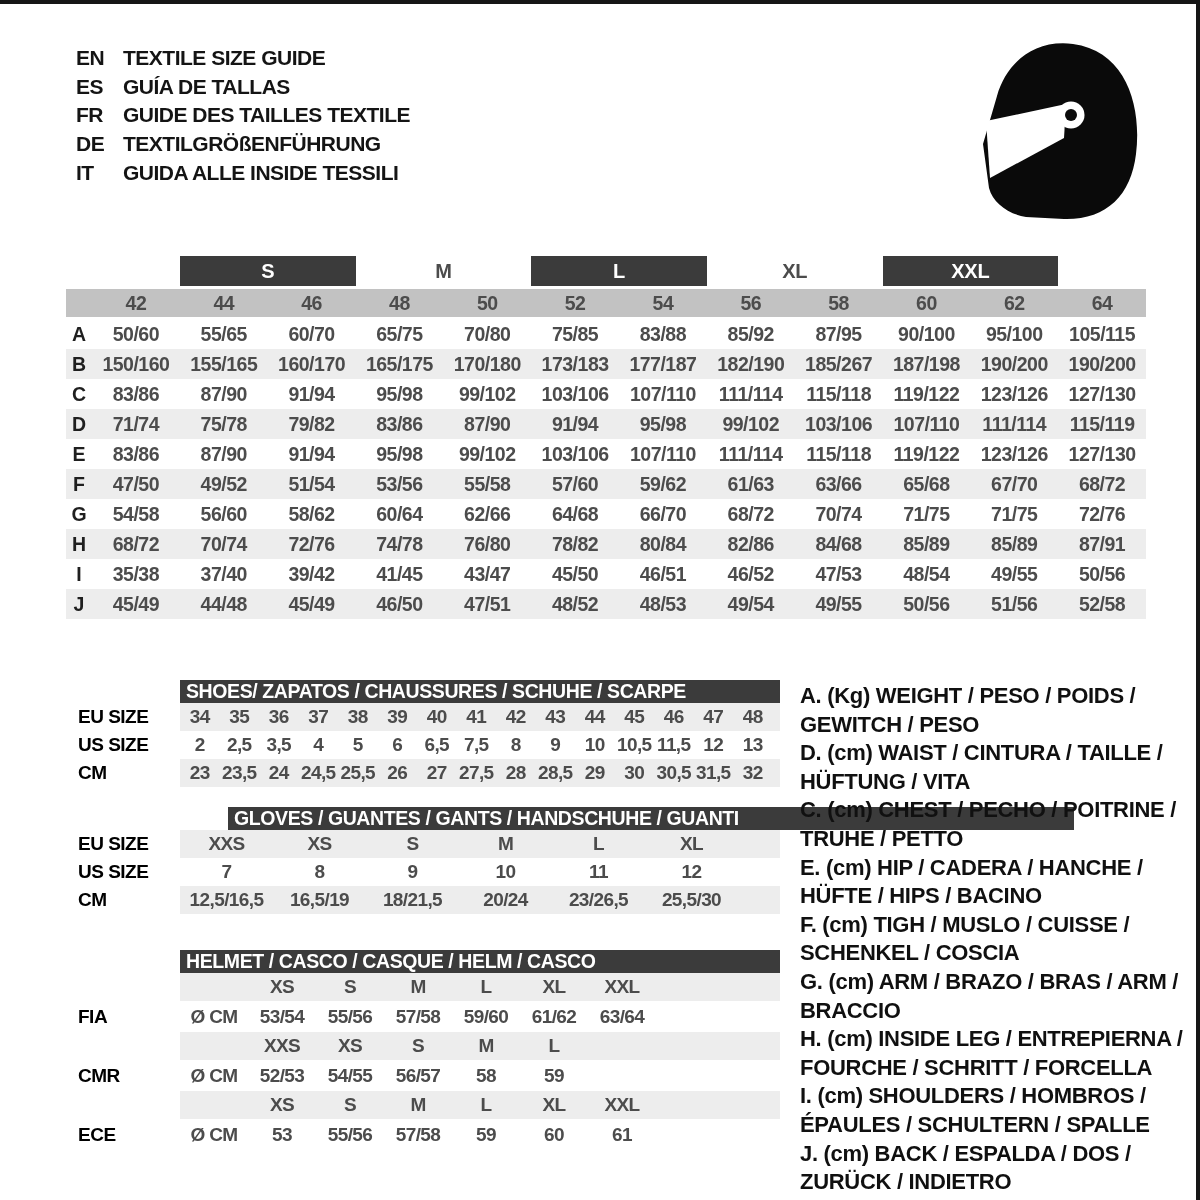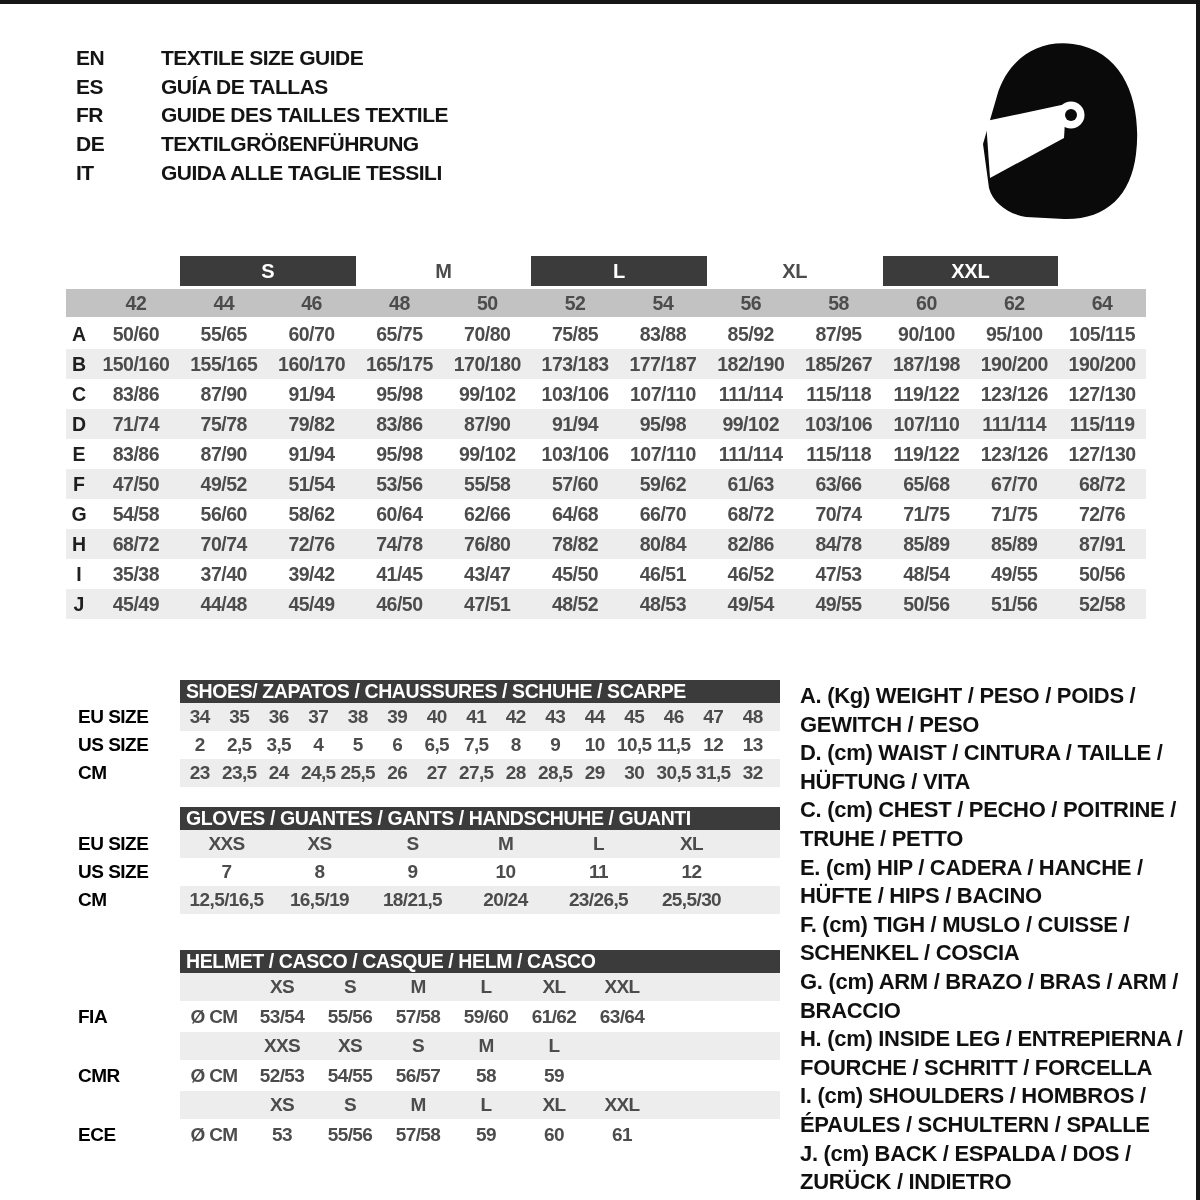--- a/index.html
+++ b/index.html
@@ -3,21 +3,21 @@
 <meta charset="utf-8">
 <style>
   html,body{margin:0;padding:0;background:#fff;}
   .page{
     position:relative;width:1200px;height:1200px;background:#ffffff;
     font-family:"Liberation Sans","DejaVu Sans",sans-serif;overflow:hidden;
     border-top:4px solid #161616;border-right:4px solid #161616;box-sizing:border-box;
   }
   
   .langs{position:absolute;left:76px;top:40px;}
-  .lang-row{display:flex;height:28.6px;align-items:center;gap:38px;}
+  .lang-row{display:flex;height:28.6px;align-items:center;}
   .lang-code{width:47px;font-weight:700;font-size:21px;color:#141414;letter-spacing:-0.5px;}
   .lang-label{font-weight:700;font-size:21px;color:#141414;letter-spacing:-0.5px;white-space:nowrap;}
   
   .helmet-ico{position:absolute;left:976px;top:36px;}
   
   .main-table{position:absolute;left:66px;top:252px;width:1080px;}
   .mt-row{display:grid;grid-template-columns:26px repeat(12,1fr);align-items:stretch;}
   .mt-sizehdr{height:30px;margin-bottom:3px;}
   .mt-band{height:28px;background:#c2c2c2;margin-bottom:2px;}
   .mt-datarow{height:30px;}
@@ -57,21 +57,21 @@
       <div class="lang-row">
         <span class="lang-code">FR</span>
         <span class="lang-label">GUIDE DES TAILLES TEXTILE</span>
       </div>
       <div class="lang-row">
         <span class="lang-code">DE</span>
         <span class="lang-label">TEXTILGRÖßENFÜHRUNG</span>
       </div>
       <div class="lang-row">
         <span class="lang-code">IT</span>
-        <span class="lang-label">GUIDA ALLE TAGLIE TESSILI</span>
+        <span class="lang-label">GUIDA ALLE INSIDE TESSILI</span>
       </div>
     </div>
 
   <svg class="helmet-ico" width="168" height="180" viewBox="0 0 168 180" aria-hidden="true">
     <path fill="#0a0a0a" d="M97,4 C57,-1 30,24 21,56 L7,104 L13,148 C17,163 32,174 50,177 L88,179 C130,180 155,156 160,114 C166,66 150,11 97,4 Z"></path>
     <polygon fill="#ffffff" points="10,81 90,64 88,98 14,138"></polygon>
     <circle cx="95" cy="75" r="13.5" fill="#ffffff"></circle>
     <circle cx="95" cy="75" r="6" fill="#0a0a0a"></circle>
   </svg>
 
@@ -209,21 +209,21 @@
       <div class="mt-row mt-datarow stripe">
         <div class="rowlabel-cell">H</div>
         <div class="val-cell">68/72</div>
         <div class="val-cell">70/74</div>
         <div class="val-cell">72/76</div>
         <div class="val-cell">74/78</div>
         <div class="val-cell">76/80</div>
         <div class="val-cell">78/82</div>
         <div class="val-cell">80/84</div>
         <div class="val-cell">82/86</div>
-        <div class="val-cell">84/78</div>
+        <div class="val-cell">84/68</div>
         <div class="val-cell">85/89</div>
         <div class="val-cell">85/89</div>
         <div class="val-cell">87/91</div>
       </div>
       <div class="mt-row mt-datarow">
         <div class="rowlabel-cell">I</div>
         <div class="val-cell">35/38</div>
         <div class="val-cell">37/40</div>
         <div class="val-cell">39/42</div>
         <div class="val-cell">41/45</div>
@@ -310,21 +310,21 @@
         <div class="cell shaded">28,5</div>
         <div class="cell shaded">29</div>
         <div class="cell shaded">30</div>
         <div class="cell shaded">30,5</div>
         <div class="cell shaded">31,5</div>
         <div class="cell shaded">32</div>
         <div class="shaded"></div>
       </div>
     </div>
   <div class="sub-table gloves">
-      <div class="sub-row sub-hdr" style="grid-template-columns: 112px repeat(6, 93px) 1fr;">
+      <div class="sub-row sub-hdr" style="grid-template-columns: 112px repeat(6, 93px) 1fr; gap: 48px;">
         <div></div>
         <div class="bar">GLOVES / GUANTES / GANTS / HANDSCHUHE / GUANTI</div>
       </div>
       <div class="sub-row" style="grid-template-columns: 112px repeat(6, 93px) 1fr;">
         <div class="sub-label">EU SIZE</div>
         <div class="cell shaded">XXS</div>
         <div class="cell shaded">XS</div>
         <div class="cell shaded">S</div>
         <div class="cell shaded">M</div>
         <div class="cell shaded">L</div>

